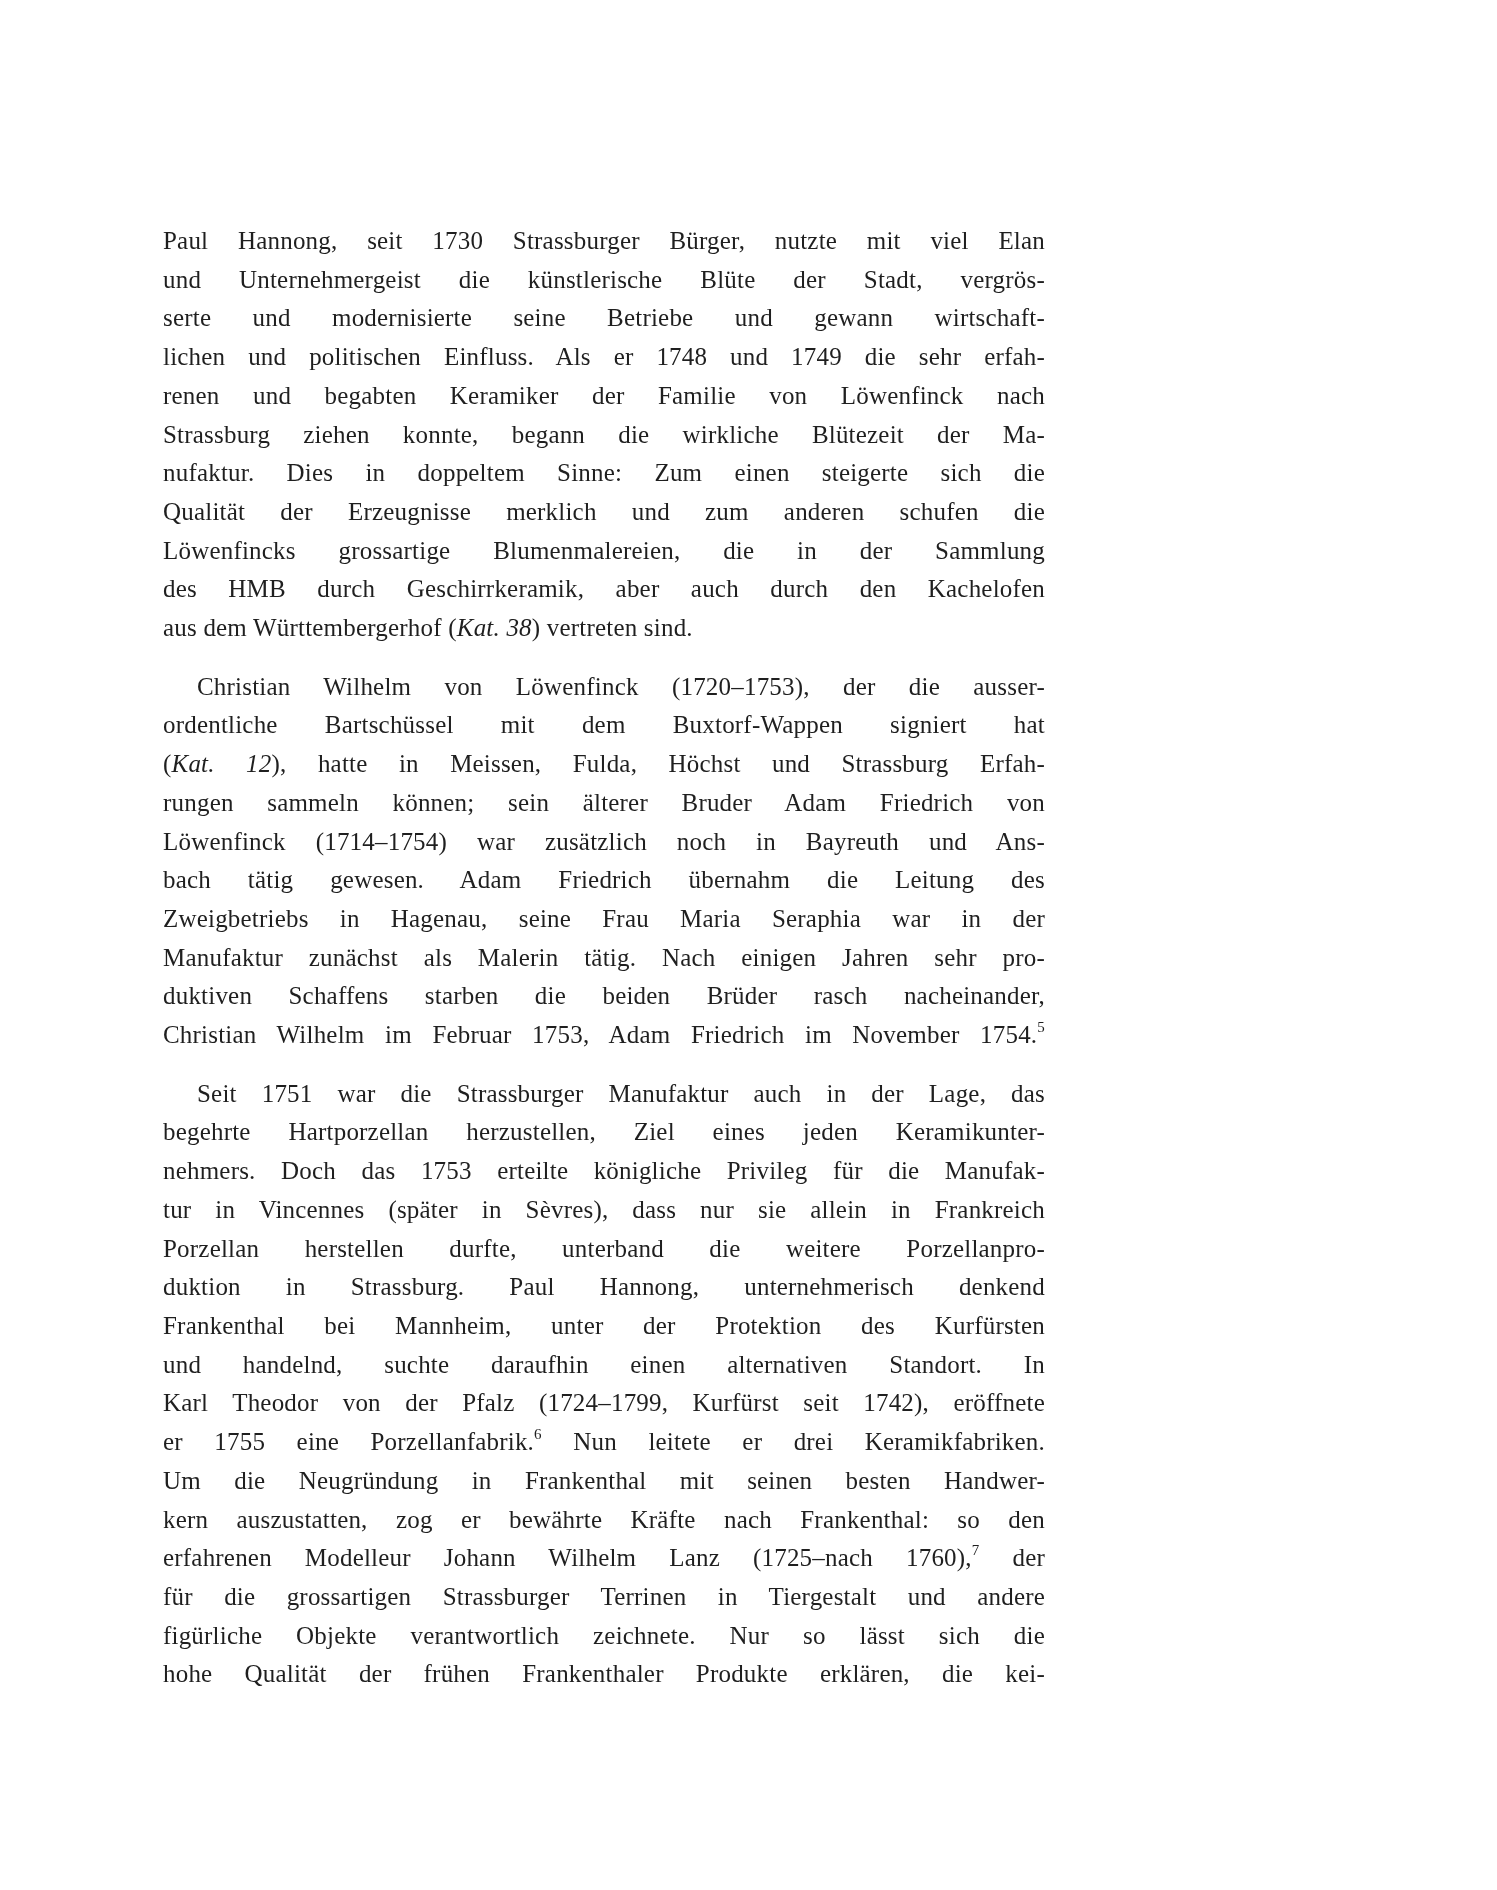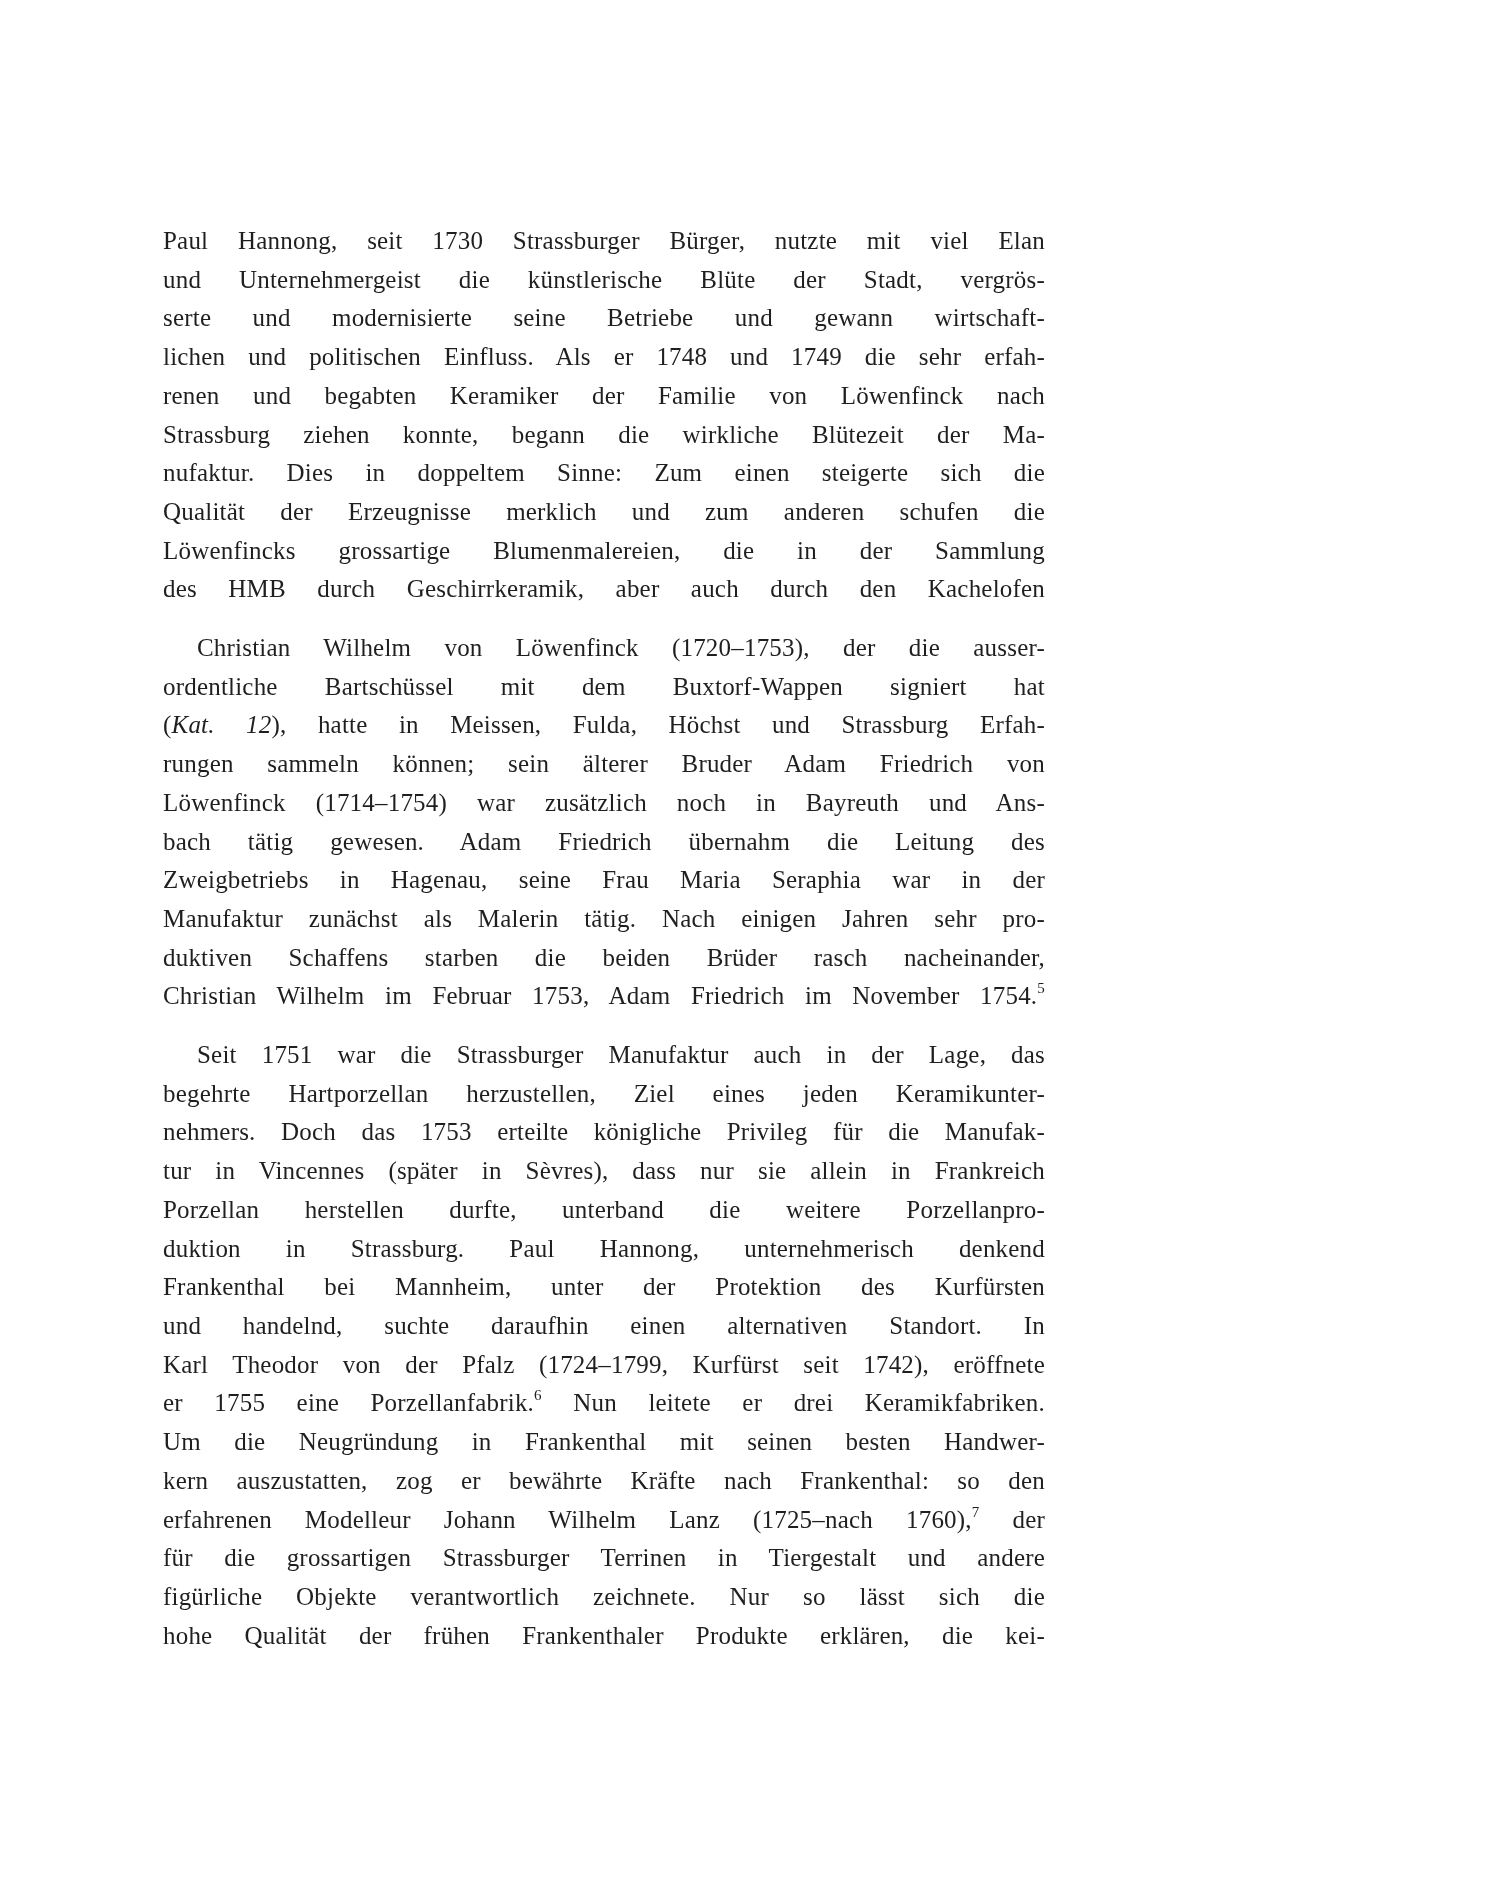--- a/index.html
+++ b/index.html
@@ -67,20 +67,21 @@
         <div class="line"><span>Paul Hannong, seit 1730 Strassburger Bürger, nutzte mit viel Elan</span></div>
         <div class="line"><span>und Unternehmergeist die künstlerische Blüte der Stadt, vergrös-</span></div>
         <div class="line"><span>serte und modernisierte seine Betriebe und gewann wirtschaft-</span></div>
         <div class="line"><span>lichen und politischen Einfluss. Als er 1748 und 1749 die sehr erfah-</span></div>
         <div class="line"><span>renen und begabten Keramiker der Familie von Löwenfinck nach</span></div>
         <div class="line"><span>Strassburg ziehen konnte, begann die wirkliche Blütezeit der Ma-</span></div>
         <div class="line"><span>nufaktur. Dies in doppeltem Sinne: Zum einen steigerte sich die</span></div>
         <div class="line"><span>Qualität der Erzeugnisse merklich und zum anderen schufen die</span></div>
         <div class="line"><span>Löwenfincks grossartige Blumenmalereien, die in der Sammlung</span></div>
         <div class="line"><span>des HMB durch Geschirrkeramik, aber auch durch den Kachelofen</span></div>
+        <div class="line last"><span>aus dem Württembergerhof (</span><i>Kat. 38</i><span>) vertreten sind.</span></div>
       </div>
       <div class="para">
         <div class="line indent"><span>Christian Wilhelm von Löwenfinck (1720–1753), der die ausser-</span></div>
         <div class="line"><span>ordentliche Bartschüssel mit dem Buxtorf-Wappen signiert hat</span></div>
         <div class="line"><span>(</span><i>Kat. 12</i><span>), hatte in Meissen, Fulda, Höchst und Strassburg Erfah-</span></div>
         <div class="line"><span>rungen sammeln können; sein älterer Bruder Adam Friedrich von</span></div>
         <div class="line"><span>Löwenfinck (1714–1754) war zusätzlich noch in Bayreuth und Ans-</span></div>
         <div class="line"><span>bach tätig gewesen. Adam Friedrich übernahm die Leitung des</span></div>
         <div class="line"><span>Zweigbetriebs in Hagenau, seine Frau Maria Seraphia war in der</span></div>
         <div class="line"><span>Manufaktur zunächst als Malerin tätig. Nach einigen Jahren sehr pro-</span></div>

